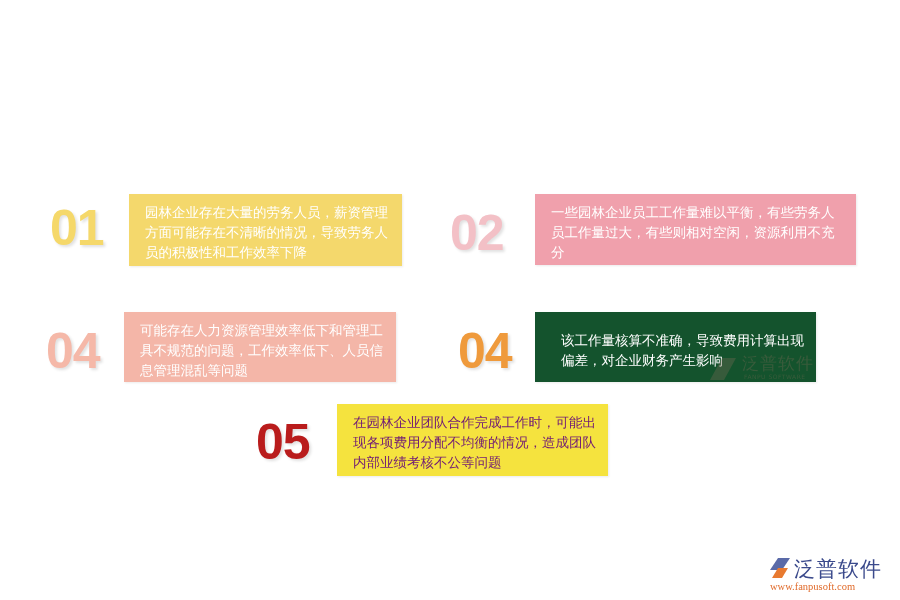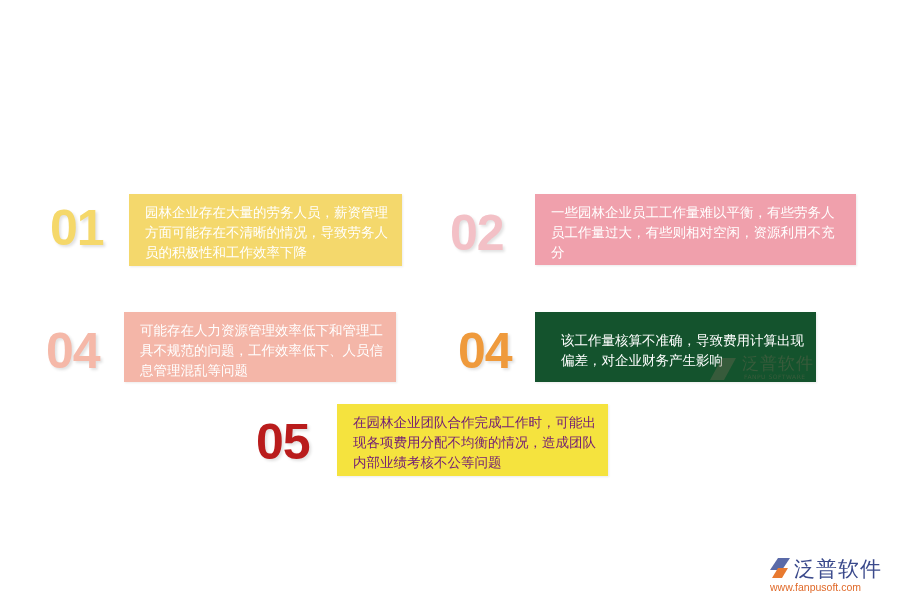--- a/index.html
+++ b/index.html
@@ -18,21 +18,21 @@
     box-shadow: 1px 1px 2px rgba(0,0,0,0.08);
   }
   .watermark {
     position: absolute; left: 706px; top: 352px; width: 112px; height: 30px;
     opacity: 0.35; pointer-events: none;
   }
   .wm-text { position: absolute; left: 36px; top: 0; font-size: 17px; color: #7a6a55; letter-spacing: 1px; }
   .wm-sub { position: absolute; left: 38px; top: 21px; font-size: 6px; color: #7a6a55; letter-spacing: 0.5px; }
   .logo { position: absolute; left: 768px; top: 555px; width: 125px; height: 40px; }
   .logo-text { position: absolute; left: 26px; top: 0; font-size: 21px; color: #3b4a8c; letter-spacing: 1px; }
-  .logo-url { position: absolute; left: 2px; top: 26px; font-family: Liberation Sans, sans-serif; font-size: 10.5px; color: #e06a2a; }
+  .logo-url { position: absolute; left: 2px; top: 26px; font-family: Liberation Serif, serif; font-size: 10.5px; color: #e06a2a; }
 </style>
 </head>
 <body>
 
 <div class="num" style="left:50px;top:203px;color:#f5d86a;">01</div>
 <div class="box" style="left:129px;top:194px;width:273px;height:72px;background:#f4d86c;">园林企业存在大量的劳务人员，薪资管理方面可能存在不清晰的情况，导致劳务人员的积极性和工作效率下降</div>
 
 <div class="num" style="left:450px;top:208px;color:#f3c0c6;text-align:center;">02</div>
 <div class="box" style="left:535px;top:194px;width:321px;height:71px;background:#f0a0ac;">一些园林企业员工工作量难以平衡，有些劳务人员工作量过大，有些则相对空闲，资源利用不充分</div>
 

